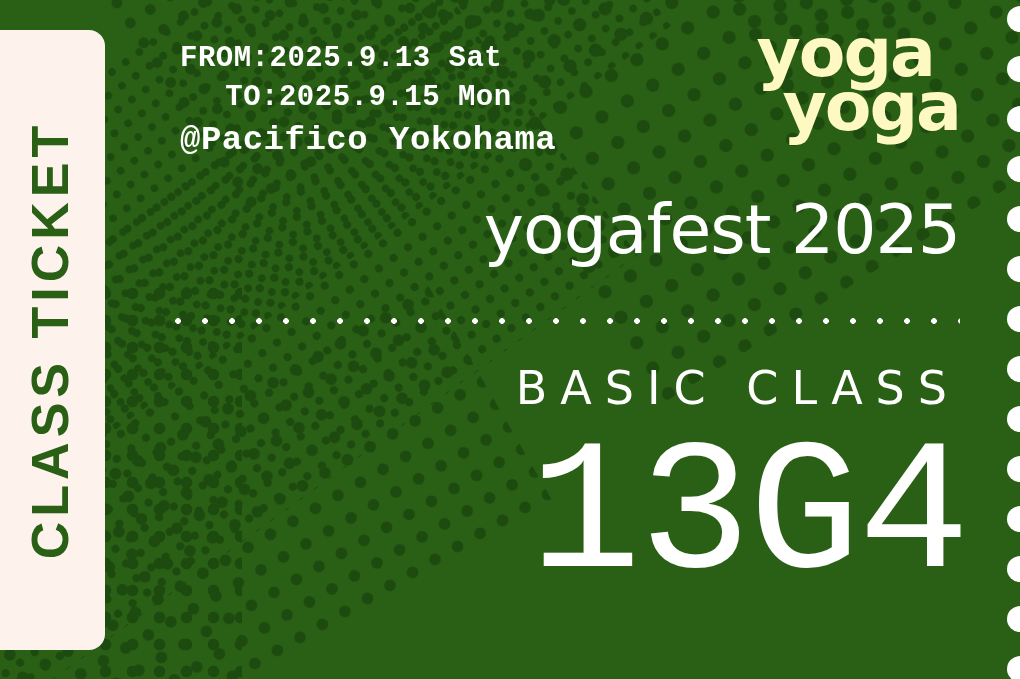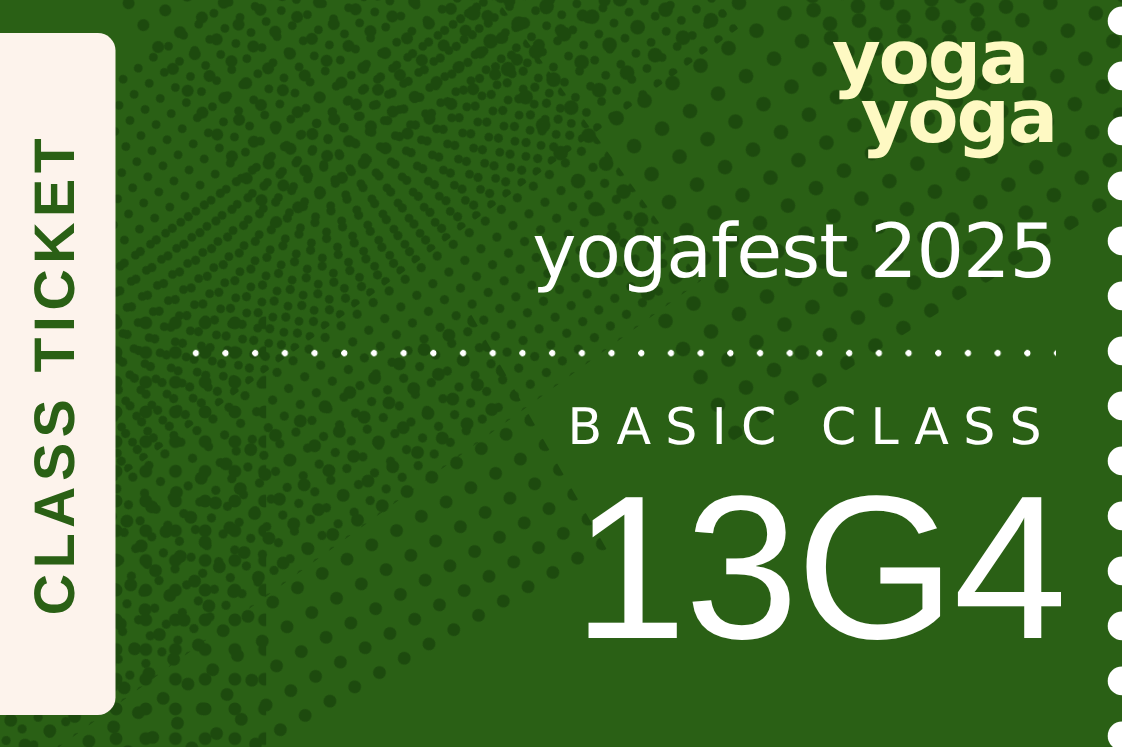--- a/index.html
+++ b/index.html
@@ -201,21 +201,21 @@
   
   #seat-code {
     position:absolute;
     left:0; right:52px; top:424px;
     text-align:right;
     color:#ffffff;
     font-size:186px;
     font-weight:normal;
     letter-spacing:-2px;
     line-height:1;
-    font-family:Liberation Sans, sans-serif;
+    font-family:Liberation Mono, monospace;
   }
 
   
   #perf {
     position:absolute;
     top:0; right:0;
     width:26px; height:679px;
     z-index:8;
   }
   .perf-hole {
@@ -238,20 +238,25 @@
   <div class="dots" id="band-fine2"></div>
   <div class="dots" id="band-bottom"></div>
   <div class="dots" id="band-stubside"></div>
 
   <div id="stub">
     <div id="stub-label">CLASS TICKET</div>
   </div>
 
   <div id="content">
 
+    <div id="meta">
+      <div class="meta-line">FROM:2025.9.13 Sat</div>
+      <div class="meta-line" id="meta-to">TO:2025.9.15 Mon</div>
+      <div id="meta-venue">@Pacifico Yokohama</div>
+    </div>
 
     <div id="brand">
       <span id="brand-yoga">yoga</span>
       <span id="brand-fest">yoga</span>
     </div>
 
     <div id="title">yogafest 2025</div>
 
     <div id="divider"></div>
 

